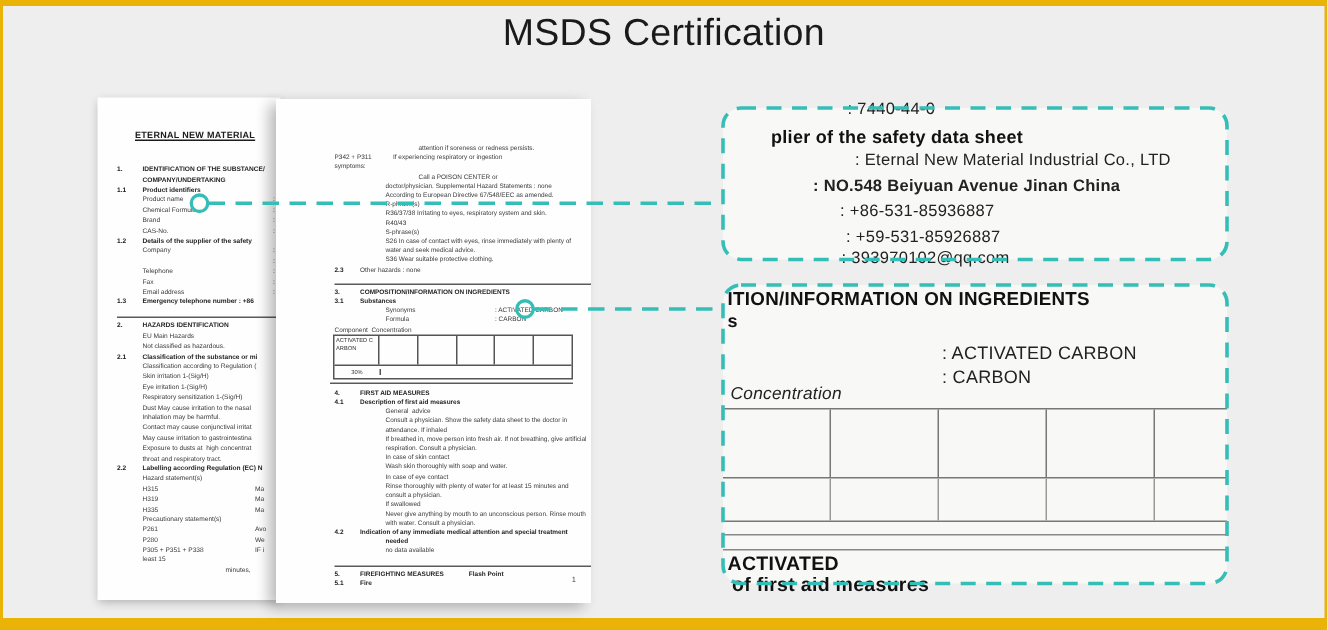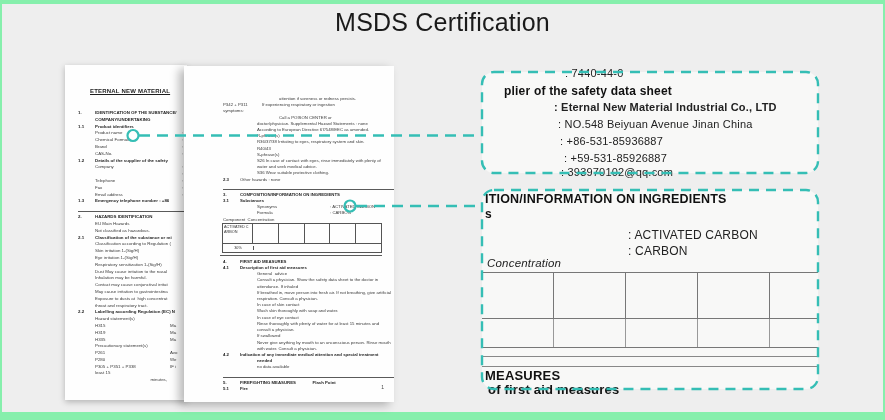--- a/index.html
+++ b/index.html
@@ -1,17 +1,17 @@
 <!DOCTYPE html>
 <html><head>
 <meta charset="utf-8">
 <style>
   html,body{margin:0;padding:0;background:#ffffff;}
   .canvas{position:relative;width:885px;height:420px;overflow:hidden;
-          font-family:"Liberation Sans","DejaVu Sans",sans-serif;background:#86efac;}
+          font-family:"Liberation Sans","DejaVu Sans",sans-serif;background:#eab308;}
   .stage{position:absolute;left:2px;top:4px;width:881px;height:408px;background:#eeeeee;}
 
   
   .title{position:absolute;left:0;right:0;top:4px;text-align:center;
          font-size:25px;color:#1a1a1a;letter-spacing:.2px;}
 
   
   .page{position:absolute;background:#fefefe;overflow:hidden;color:#333;}
   .page1{left:63px;top:61px;width:122px;height:335px;box-shadow:0 2px 6px rgba(0,0,0,.25);}
   .page2{left:182px;top:62px;width:210px;height:336px;box-shadow:-5px 3px 9px rgba(0,0,0,.28);}
@@ -277,23 +277,23 @@
 
           <div class="row b"><span class="num">5.</span><span class="t">FIREFIGHTING MEASURES              Flash Point</span><span class="v"></span></div>
 
           <div class="row b"><span class="num">5.1</span><span class="t">Fire</span><span class="v"></span></div>
         </div>
       <div class="pagenum">1</div>
     </div>
 
     <div class="panel panel1">
       <div class="pline" style="left:83px;top:-5px;">: 7440-44-0</div>
-      <div class="pline bold" style="left:3px;top:12px;padding-left:19px;">plier of the safety data sheet</div>
-      <div class="pline" style="left:72px;top:29px;font-weight:bold;">: Eternal New Material Industrial Co., LTD</div>
-      <div class="pline" style="left:76px;top:46px;">: NO.548  Beiyuan Avenue Jinan China</div>
+      <div class="pline bold" style="left:13px;top:12px;padding-left:19px;">plier of the safety data sheet</div>
+      <div class="pline" style="left:88px;top:29px;">: Eternal New Material Industrial Co., LTD</div>
+      <div class="pline" style="left:60px;top:46px;font-weight:bold;">: NO.548  Beiyuan Avenue Jinan China</div>
       <div class="pline" style="left:78px;top:63px;">: +86-531-85936887</div>
       <div class="pline" style="left:82px;top:80px;">: +59-531-85926887</div>
       <div class="pline" style="left:79px;top:94px;">: 393970102@qq.com</div>
     </div>
 
     <div class="panel panel2">
       <div class="pline bold" style="left:3px;top:2px;font-size:12.5px;text-align:right;">ITION/INFORMATION ON INGREDIENTS</div>
       <div class="pline bold" style="left:3px;top:17px;">s</div>
       <div class="pline" style="left:146px;top:38px;font-size:12px;">: ACTIVATED CARBON</div>
       <div class="pline" style="left:146px;top:54px;font-size:12px;">: CARBON</div>
@@ -311,21 +311,21 @@
 
         <div class="bt-vc"></div>
             <div class="bt-vc"></div>
             <div class="bt-vc"></div>
             <div class="bt-vc"></div>
             <div class="bt-vc"></div>
           </div>
       </div>
       <div class="pl-line" style="top:166px;"></div>
       <div class="pl-line" style="top:176px;"></div>
-      <div class="pline bold" style="left:3px;top:178px;font-size:13px;">MEASURES</div>
+      <div class="pline bold" style="left:3px;top:178px;font-size:13px;">ACTIVATED</div>
       <div class="pline bold" style="left:6px;top:192px;font-size:13px;">of first aid measures</div>
     </div>
 
     <svg class="overlay" viewBox="0 0 885 420">
       <rect x="480" y="68" width="336" height="101" rx="12" fill="none" stroke-width="2.4" stroke-dasharray="10 7" stroke="#35beb5"></rect>
       <rect x="480" y="186" width="336" height="199" rx="12" fill="none" stroke-width="2.4" stroke-dasharray="10 7" stroke="#35beb5"></rect>
       <line x1="137" y1="131.5" x2="479" y2="131.5" stroke-width="2.4" stroke-dasharray="11 7" stroke="#35beb5"></line>
       <line x1="354" y1="202" x2="479" y2="202" stroke-width="2.4" stroke-dasharray="11 7" stroke="#35beb5"></line>
       <circle cx="131" cy="131.5" r="5.5" fill="none" stroke-width="2.2" stroke="#35beb5"></circle>
       <circle cx="348" cy="202" r="5.5" fill="none" stroke-width="2.2" stroke="#35beb5"></circle>

